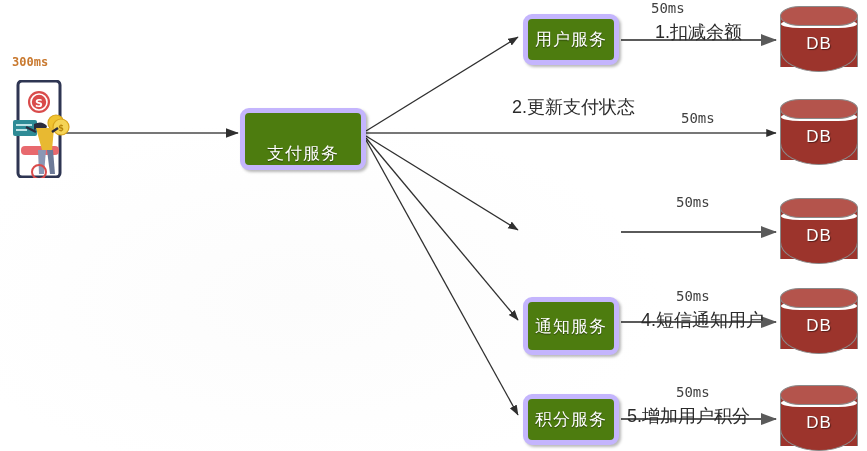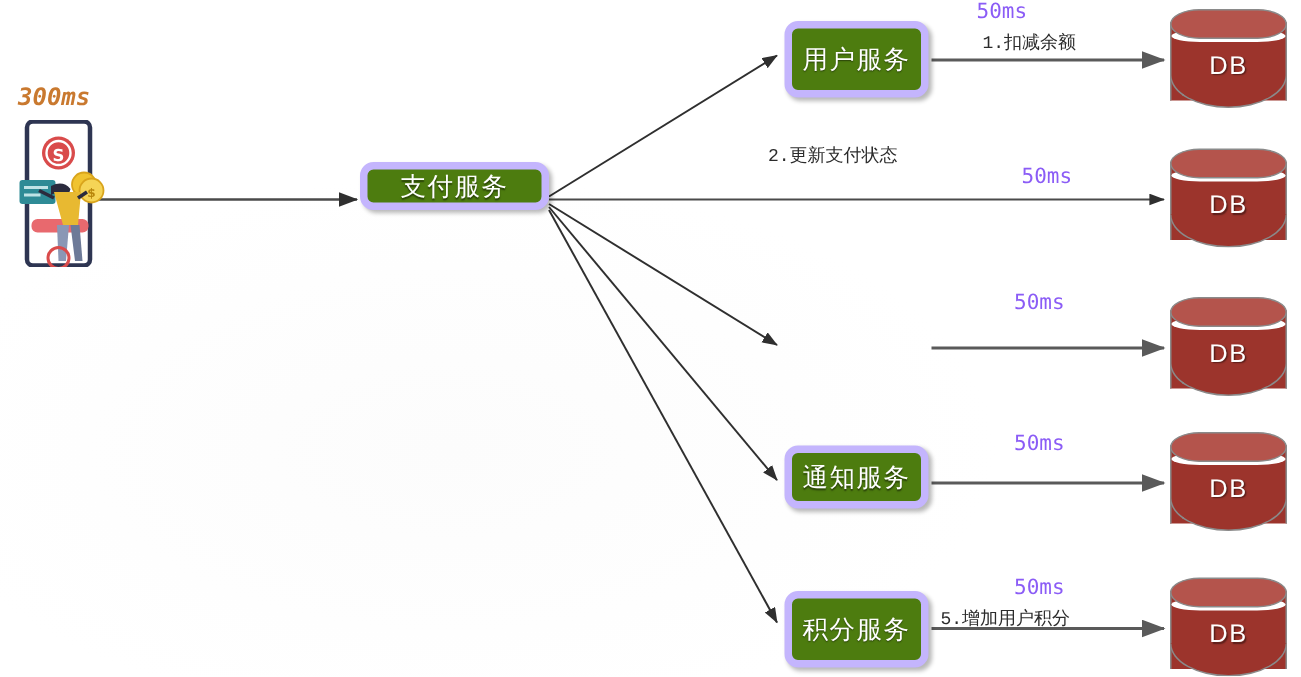--- a/index.html
+++ b/index.html
@@ -101,40 +101,39 @@
     justify-content: center;
     color: #ffffff;
     font-size: 17px;
     letter-spacing: 1px;
     text-shadow: 1px 1px 1px rgba(0,0,0,0.45);
   }
 
   
   .lat {
     position: absolute;
-    color: #8b5cf6;
+    color: #404040;
     font-size: 14px;
     font-family: "DejaVu Sans Mono", "Liberation Mono", monospace;
     white-space: nowrap;
   }
   .step {
     position: absolute;
     color: #2b2b2b;
+    font-size: 18px;
+    font-family: Liberation Sans, sans-serif;
+    white-space: nowrap;
+  }
+  .client-lat {
+    position: absolute;
+    color: #c9792f;
     font-size: 12px;
-    font-family: Liberation Mono, monospace;
-    white-space: nowrap;
-  }
-  .client-lat {
-    position: absolute;
-    color: #c9792f;
-    font-size: 16px;
     font-family: "DejaVu Sans Mono", "Liberation Mono", monospace;
     font-weight: bold;
     white-space: nowrap;
-    font-style: italic;
   }
 
   
   #client-illustration {
     position: absolute;
     left: 12px;
     top: 80px;
     width: 58px;
     height: 98px;
   }
@@ -188,21 +187,21 @@
       <path d="M22 44 q8 -4 13 2 l-2 6 q-6 -5 -11 -2 z" fill="#2b2b3d"></path>
       <path d="M24 48 l6 22 h10 l2 -22 z" fill="#e8b931"></path>
       <path d="M26 70 l1 24 h5 l2 -24 z" fill="#8a97b5"></path>
       <path d="M35 70 l3 24 h5 l-2 -24 z" fill="#6d7a98"></path>
       <path d="M24 52 l-10 -5" stroke="#2b2b3d" stroke-width="2.4" fill="none"></path>
       <path d="M40 52 l6 -4" stroke="#2b2b3d" stroke-width="2.4" fill="none"></path>
       <circle cx="27" cy="92" r="7" fill="none" stroke="#d94b4b" stroke-width="2"></circle>
     </svg>
   </div>
 
-  <div class="svc" style="left:240px; top:108px; width:126px; height:32px;">
+  <div class="svc" style="left:240px; top:108px; width:126px; height:62px;align-items:flex-end;">
     <span>支付服务</span>
   </div>
 
   <div class="svc" style="left:523px; top:14px; width:96px; height:51px;">
     <span>用户服务</span>
   </div>
   <div class="lat" style="left:651px; top:0px;">50ms</div>
   <div class="step" style="left:655px; top:20px;">1.扣减余额</div>
   <div class="db" style="left:780px; top:6px;">
     <div class="body"></div>
@@ -224,24 +223,25 @@
 
   <div class="lat" style="left:676px; top:194px;">50ms</div>
   <div class="db" style="left:780px; top:198px;">
     <div class="body"></div>
     <div class="bottom"></div>
     <div class="neck"></div>
     <div class="top2"></div>
     <div class="label">DB</div>
   </div>
 
-  <div class="svc" style="left:523px; top:297px; width:96px; height:42px;">
+  <div class="svc" style="left:523px; top:297px; width:96px; height:58px;">
     <span>通知服务</span>
   </div>
   <div class="lat" style="left:676px; top:288px;">50ms</div>
+  <div class="step" style="left:641px; top:308px;">4.短信通知用户</div>
   <div class="db" style="left:780px; top:288px;">
     <div class="body"></div>
     <div class="bottom"></div>
     <div class="neck"></div>
     <div class="top2"></div>
     <div class="label">DB</div>
   </div>
 
   <div class="svc" style="left:523px; top:394px; width:96px; height:51px;">
     <span>积分服务</span>

